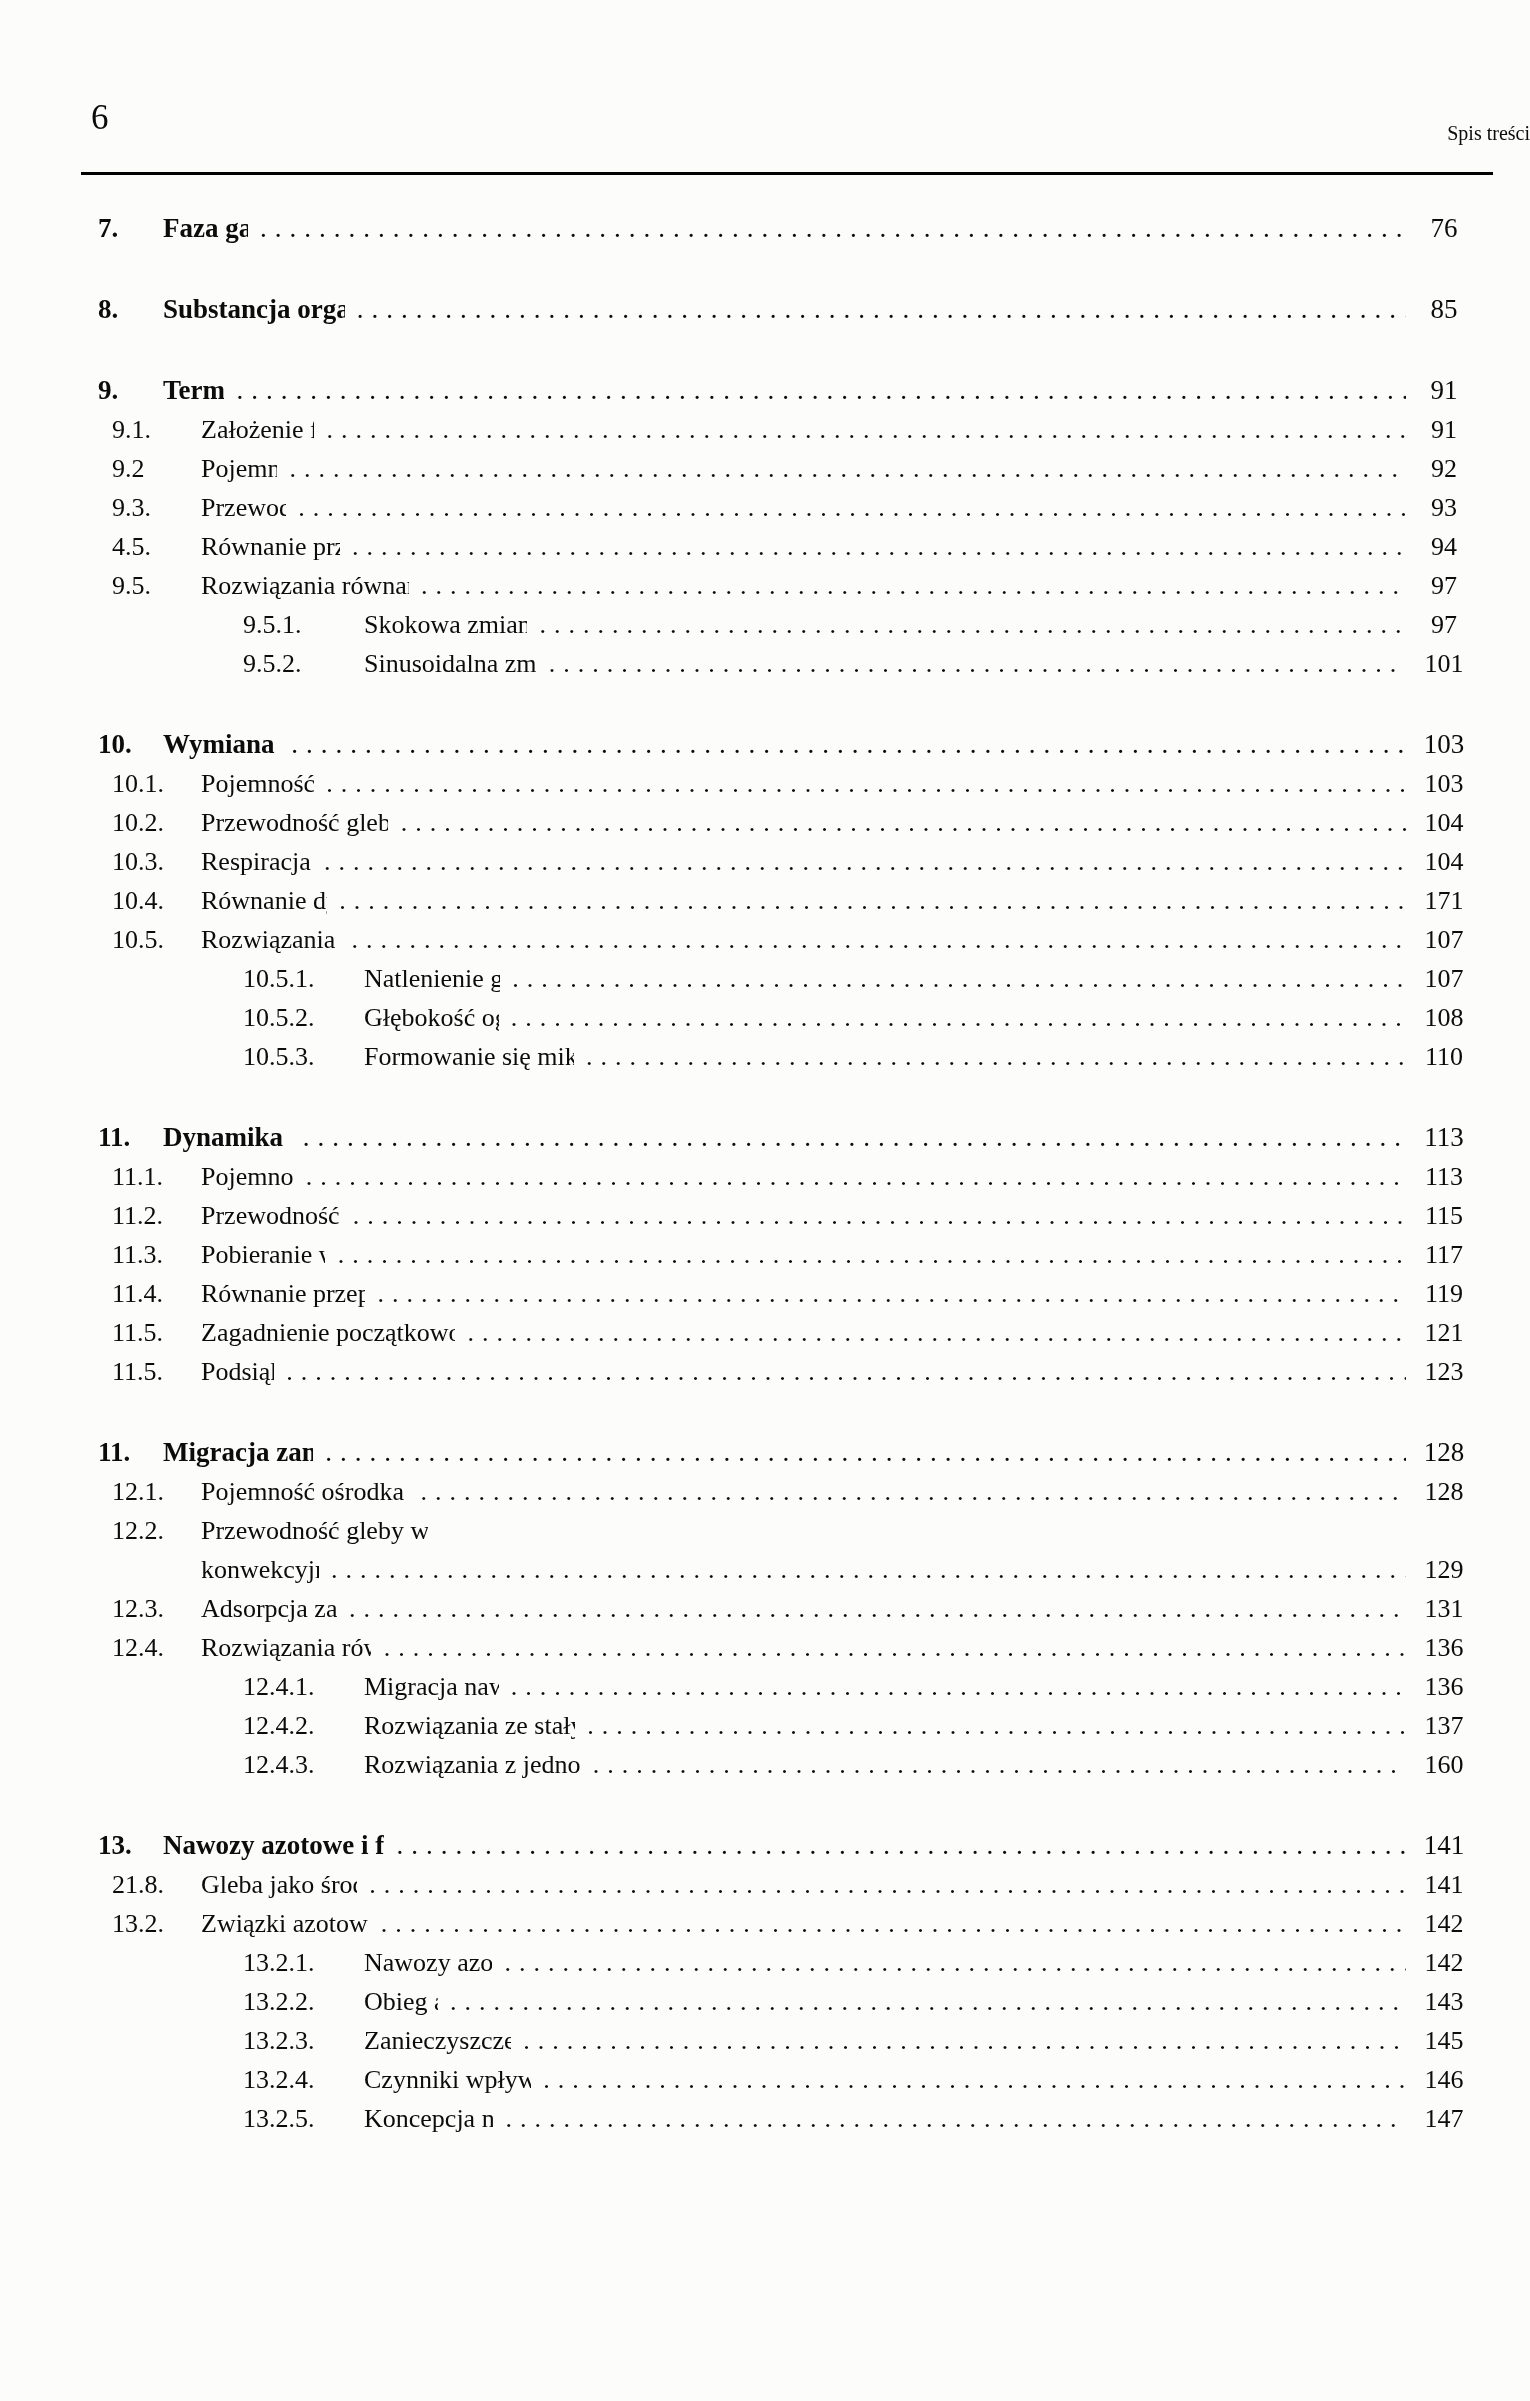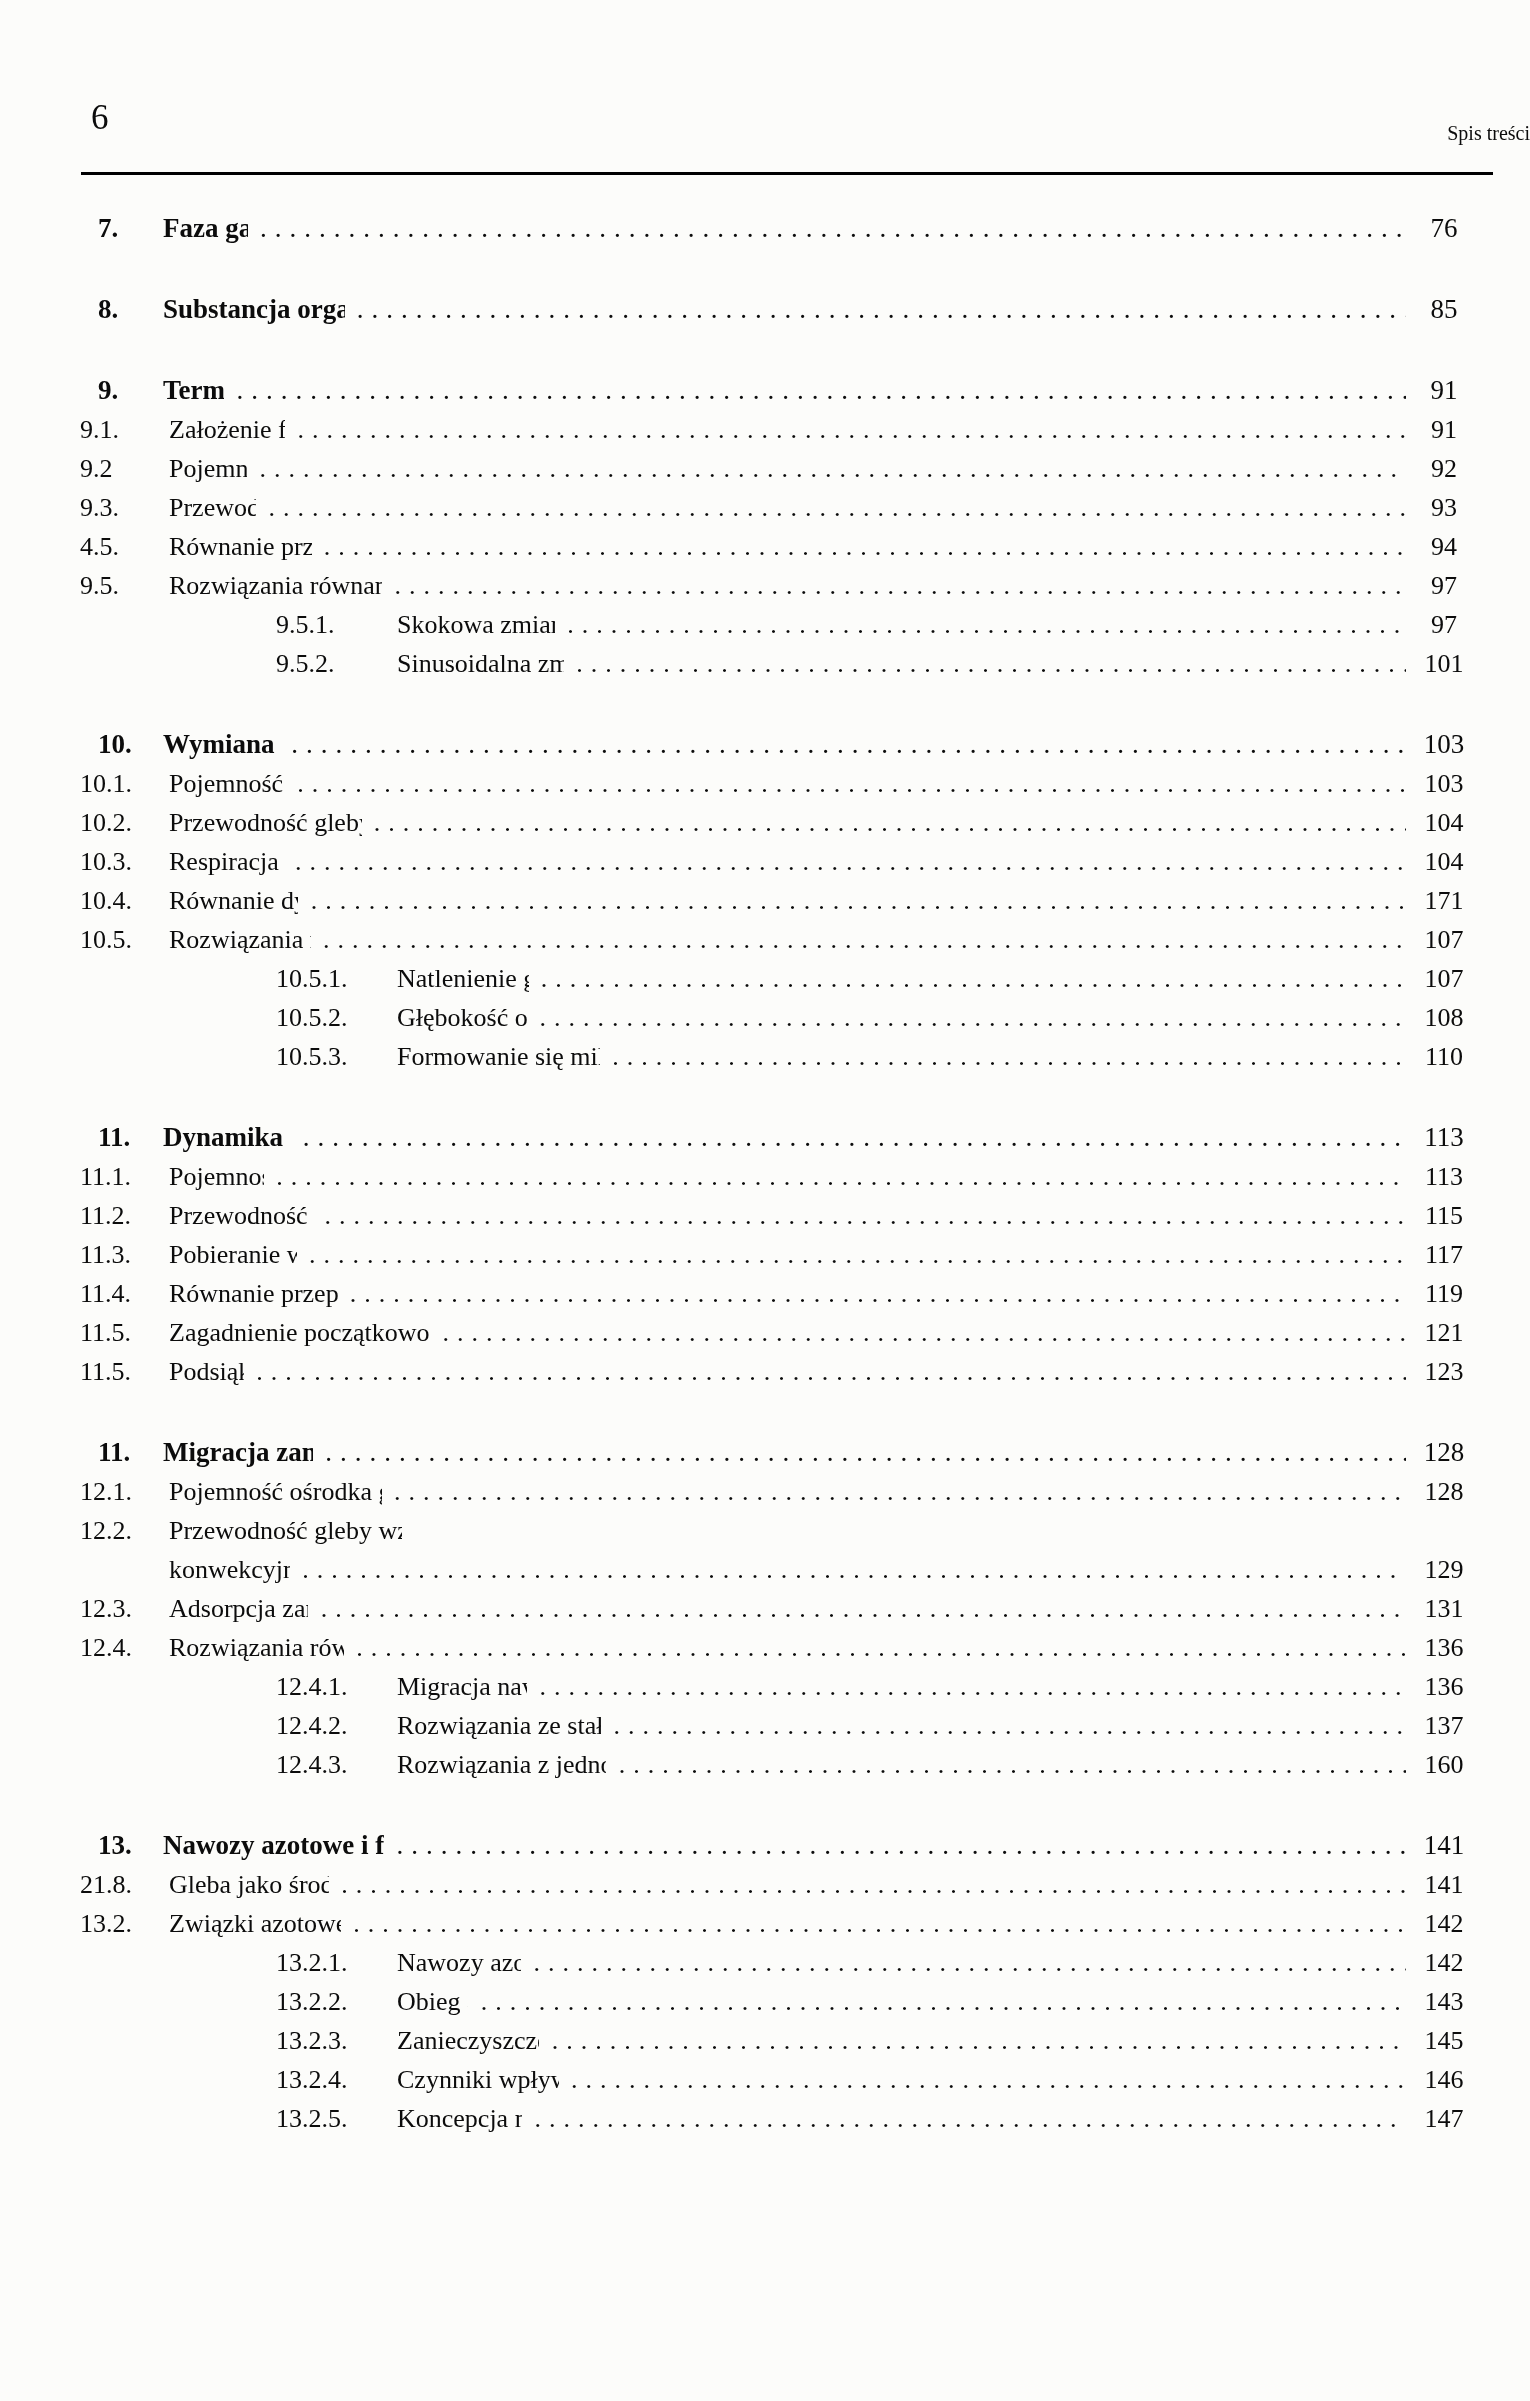--- a/index.html
+++ b/index.html
@@ -63,23 +63,23 @@
     min-width: 0;
   }
   .toc-entry .dots::after {
     content: "......................................................................................................................................................................................................";
   }
   .toc-entry.no-dots .dots { visibility: hidden; }
   .toc-entry .pagenum { flex: 0 0 auto; min-width: 56px; text-align: center; }
 
   .level-0 { padding-left: 98px; font-size: 27px; }
   .level-0 .num { min-width: 65px; }
-  .level-1 { padding-left: 80px; }
+  .level-1 { padding-left: 112px; }
   .level-1 .num { min-width: 89px; }
-  .level-2 { padding-left: 243px; margin-left: 33px; }
+  .level-2 { padding-left: 243px; }
   .level-2 .num { min-width: 121px; }
 
   .bold .num, .bold .title { font-weight: bold; }
 </style>
 </head>
 <body>
 
 <main class="page">
   <header class="page-header">
     <span class="folio">6</span>

